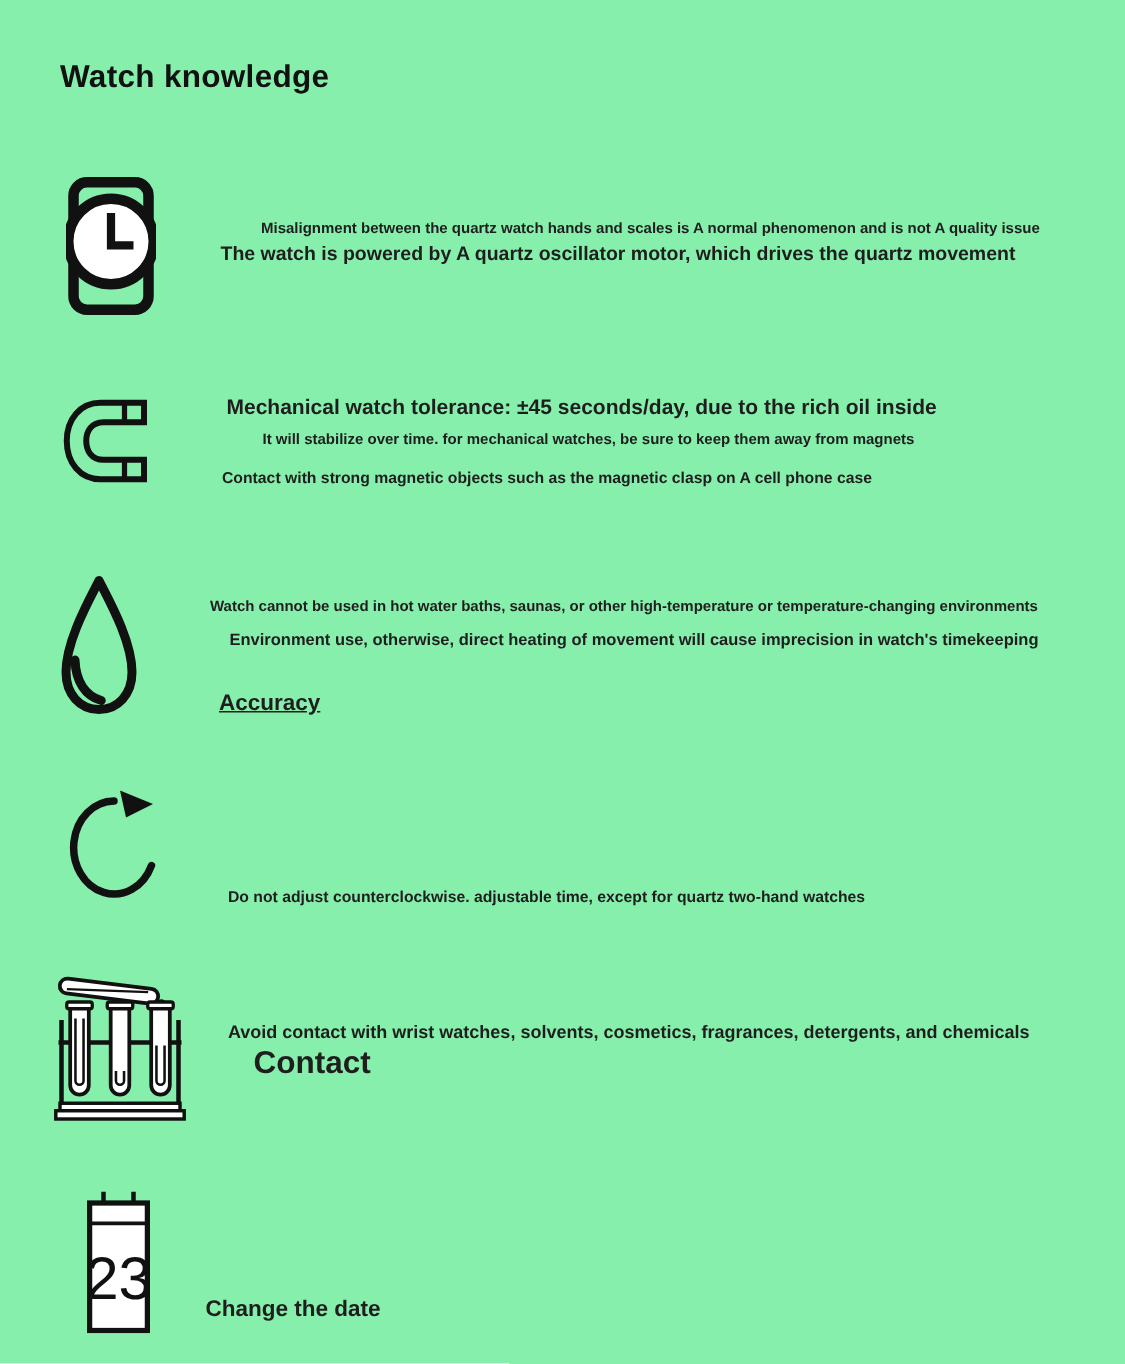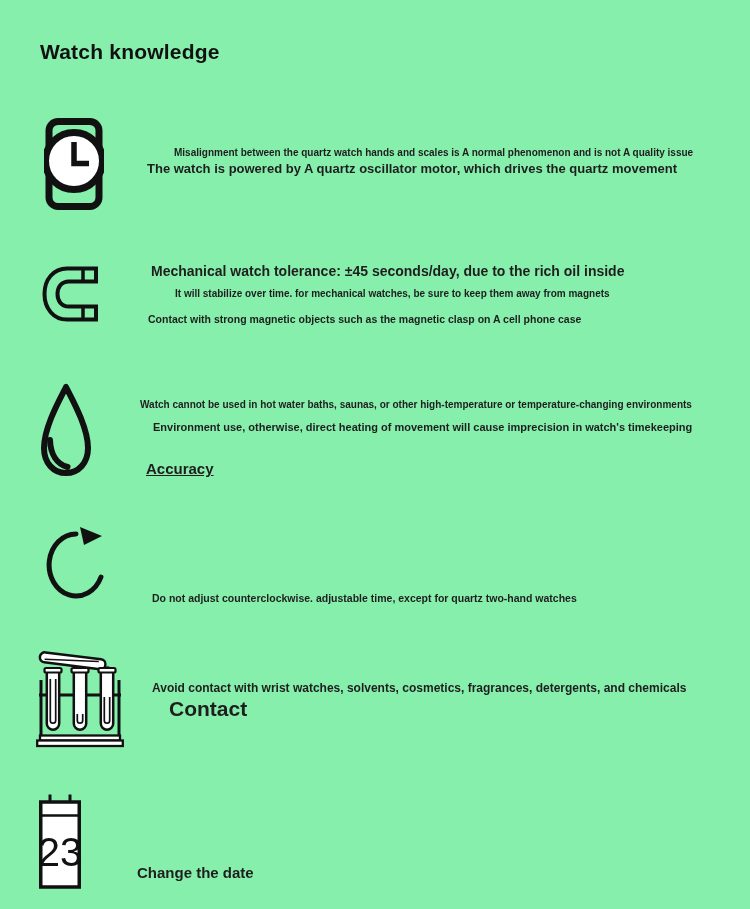--- a/index.html
+++ b/index.html
@@ -35,21 +35,21 @@
   #s4l1 { left:190px; top:531px; font-size:13.5px; }
   #s4l2 { left:149px; top:555px; font-size:13.5px; }
   #s4l3 { left:152px; top:592px; font-size:10.5px; }
 
   
   #icon-tubes   { left:36px;  top:648px; width:88px; height:100px; }
   #s5l1 { left:152px; top:681px; font-size:12px; }
   #s5l2 { left:141px; top:697px; font-size:21px;margin-left:28px; }
 
   
-  #icon-calendar{ left:36px;  top:794px; width:48px; height:95px; }
+  #icon-calendar{ left:55px;  top:794px; width:48px; height:95px; }
   #s6l1 { left:201px; top:820px; font-size:14.5px; }
   #s6l2 { left:137px; top:844px; font-size:15px;margin-top:20px; }
 </style>
 </head>
 <body>
 
 <div id="page">
 
   <h1 id="page-title">Watch knowledge</h1>
 

